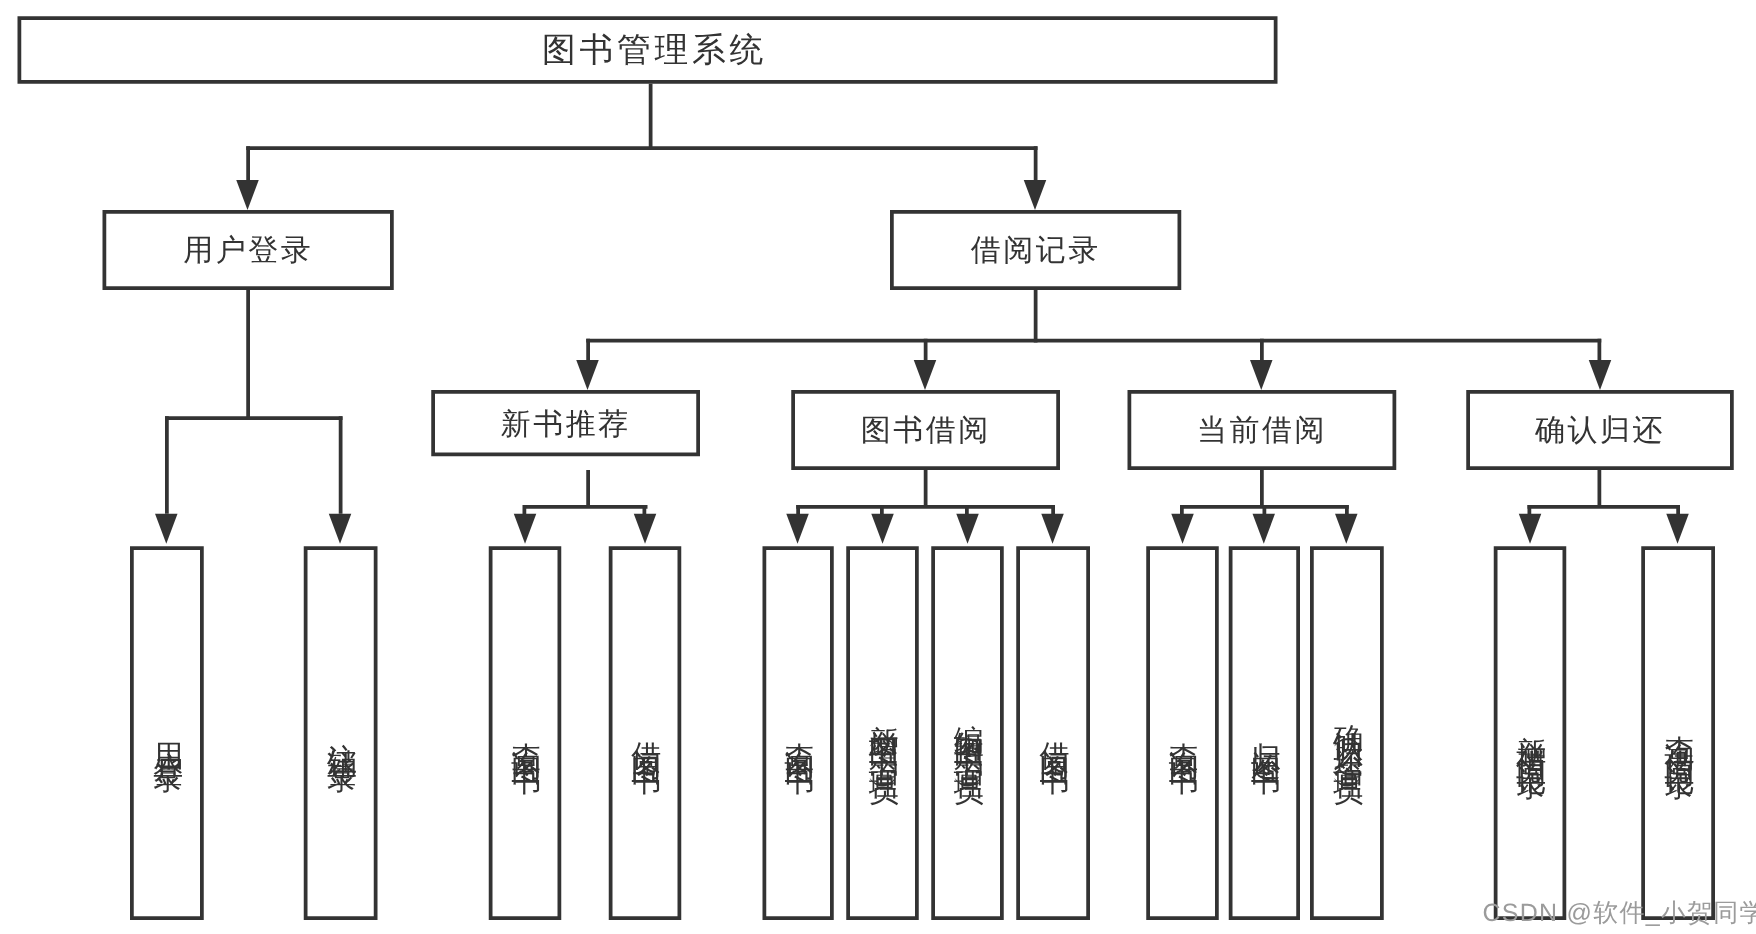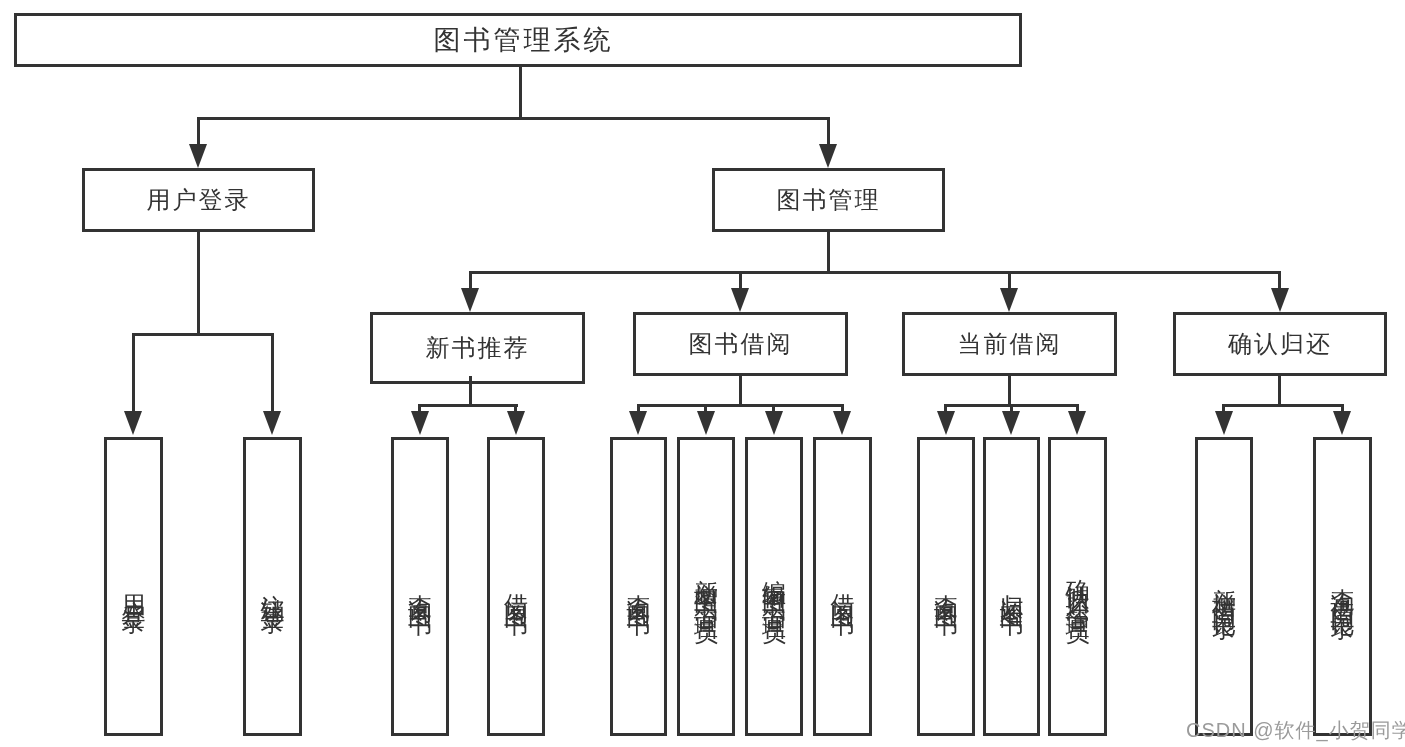--- a/index.html
+++ b/index.html
@@ -62,42 +62,42 @@
   <div class="hl" style="left:197px;top:117px;width:633px;"></div>
   <div class="vl" style="left:197px;top:117px;height:30px;"></div>
   <div class="ah" style="left:189px;top:144px;"></div>
   <div class="vl" style="left:827px;top:117px;height:30px;"></div>
   <div class="ah" style="left:819px;top:144px;"></div>
 
   <div class="box hbox" style="left:82px;top:168px;width:233px;height:64px;">
     <span class="lbl">用户登录</span>
   </div>
   <div class="box hbox" style="left:712px;top:168px;width:233px;height:64px;">
-    <span class="lbl">图书管理</span>
+    <span class="lbl">借阅记录</span>
   </div>
 
   <div class="vl" style="left:197px;top:232px;height:103px;"></div>
   <div class="hl" style="left:132px;top:333px;width:142px;"></div>
   <div class="vl" style="left:132px;top:333px;height:78px;"></div>
   <div class="ah" style="left:124px;top:411px;"></div>
   <div class="vl" style="left:271px;top:333px;height:78px;"></div>
   <div class="ah" style="left:263px;top:411px;"></div>
 
   <div class="vl" style="left:827px;top:232px;height:42px;"></div>
   <div class="hl" style="left:469px;top:271px;width:812px;"></div>
   <div class="vl" style="left:469px;top:271px;height:20px;"></div>
   <div class="ah" style="left:461px;top:288px;"></div>
   <div class="vl" style="left:739px;top:271px;height:20px;"></div>
   <div class="ah" style="left:731px;top:288px;"></div>
   <div class="vl" style="left:1008px;top:271px;height:20px;"></div>
   <div class="ah" style="left:1000px;top:288px;"></div>
   <div class="vl" style="left:1278px;top:271px;height:20px;"></div>
   <div class="ah" style="left:1271px;top:288px;"></div>
 
-  <div class="box hbox" style="left:370px;top:312px;width:215px;height:72px;">
+  <div class="box hbox" style="left:345px;top:312px;width:215px;height:53px;">
     <span class="lbl">新书推荐</span>
   </div>
   <div class="box hbox" style="left:633px;top:312px;width:215px;height:64px;">
     <span class="lbl">图书借阅</span>
   </div>
   <div class="box hbox" style="left:902px;top:312px;width:215px;height:64px;">
     <span class="lbl">当前借阅</span>
   </div>
   <div class="box hbox" style="left:1173px;top:312px;width:214px;height:64px;">
     <span class="lbl">确认归还</span>

